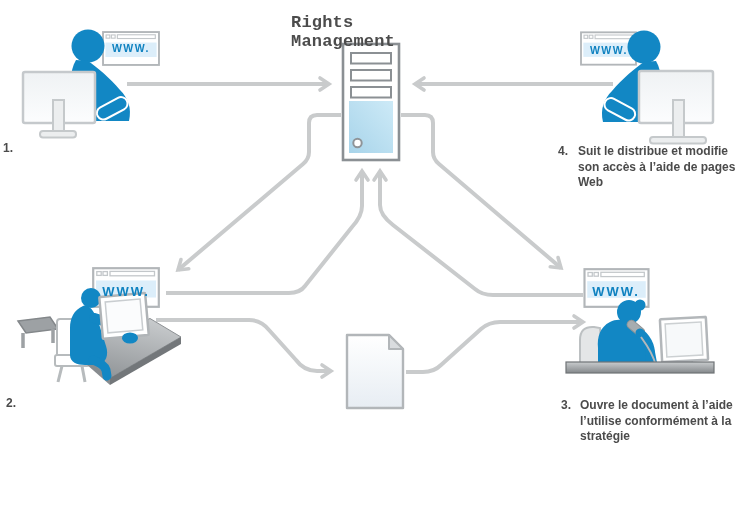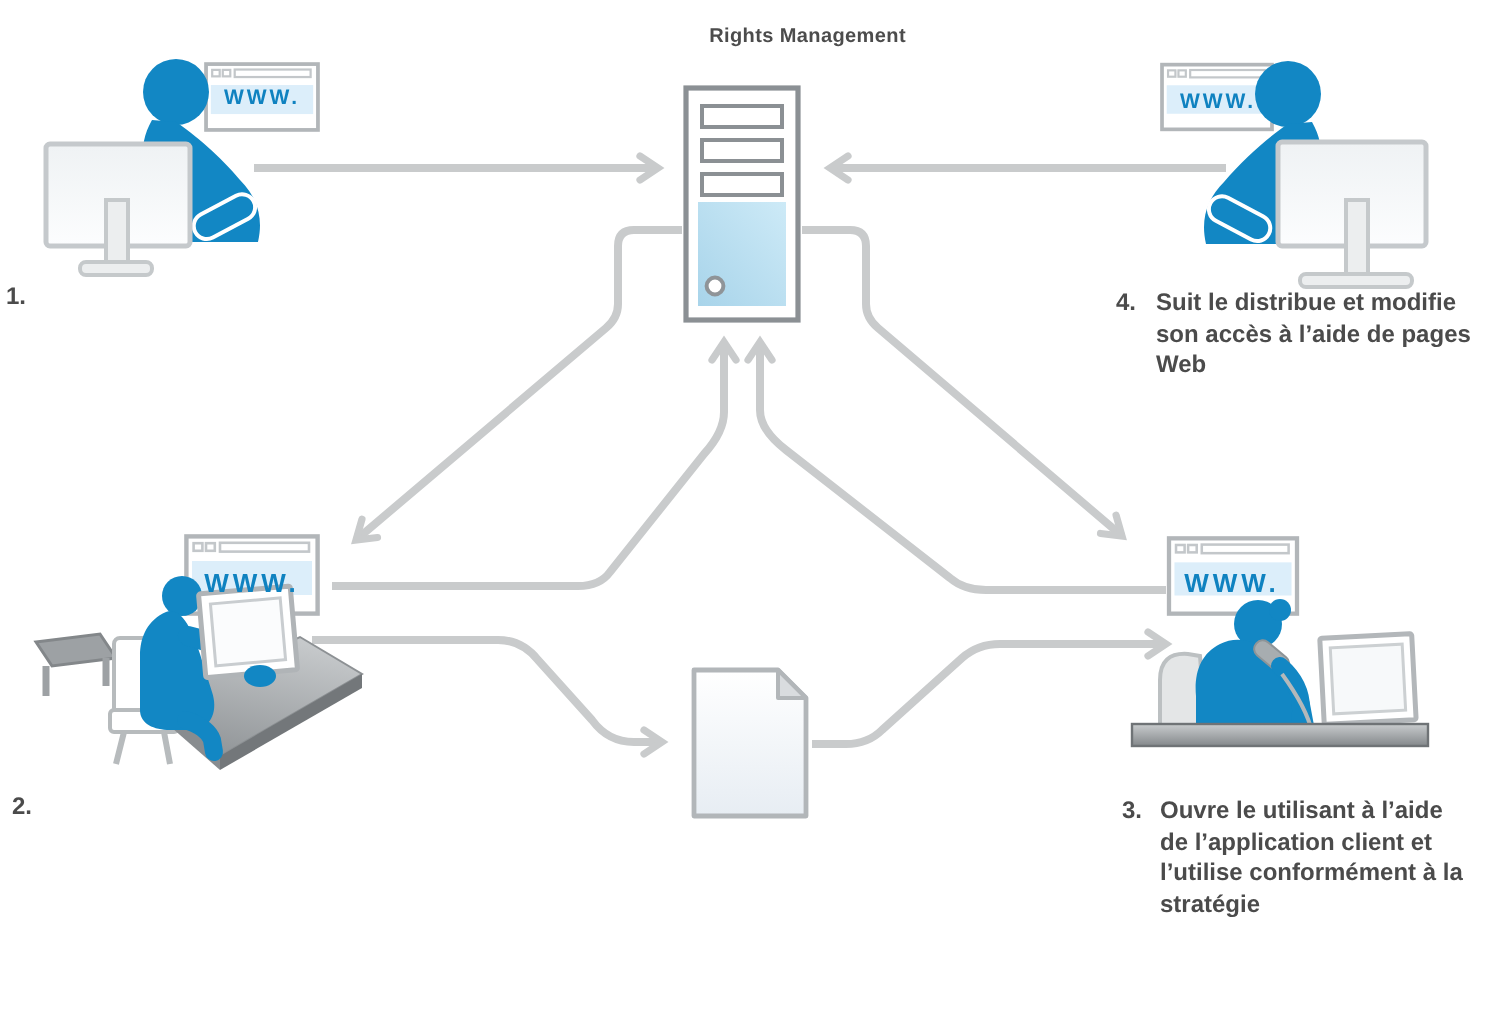--- a/index.html
+++ b/index.html
@@ -1,21 +1,21 @@
 <!DOCTYPE html>
 <html><head>
 <meta charset="utf-8">
 <style>
   html,body{margin:0;padding:0;}
   body{width:750px;height:508px;position:relative;background:#ffffff;overflow:hidden;
        font-family:"Liberation Sans",sans-serif;}
   #stage{position:absolute;left:0;top:0;width:750px;height:508px;}
   #art{position:absolute;left:0;top:0;}
-  .title{position:absolute;left:291px;top:13px;width:162px;text-align:right;
-         font-weight:bold;font-size:10px;color:#4c4c4c;letter-spacing:0.2px;}
+  .title{position:absolute;left:291px;top:13px;width:162px;text-align:left;
+         font-weight:bold;font-size:17px;color:#4c4c4c;letter-spacing:0.2px;font-family:Liberation Mono, monospace;}
   .cap{position:absolute;display:flex;color:#4b4b4b;font-weight:bold;
        font-size:12px;line-height:15.5px;white-space:nowrap;}
   .cap .num{flex:0 0 auto;}
   .www{font-weight:bold;fill:#0f82c0;font-family:"Liberation Sans",sans-serif;}
 </style>
 </head>
 <body>
 
 <div id="stage">
 
@@ -168,22 +168,21 @@
   <div class="num" style="width:22px">1.</div>
 </div>
 
 <div class="cap" style="left:6px;top:396px">
   <div class="num" style="width:19px">2.</div>
 </div>
 
 <div class="cap" style="left:561px;top:398px">
   <div class="num" style="width:19px">3.</div>
   <div>
-    <div>Ouvre le utilisant à l’aide</div>
-    <div>de l’application client et</div>
+    <div>Ouvre le document à l’aide</div>
     <div>l’utilise conformément à la</div>
     <div>stratégie</div>
   </div>
 </div>
 
 <div class="cap" style="left:558px;top:144px">
   <div class="num" style="width:20px">4.</div>
   <div>
     <div>Suit le distribue et modifie</div>
     <div>son accès à l’aide de pages</div>

